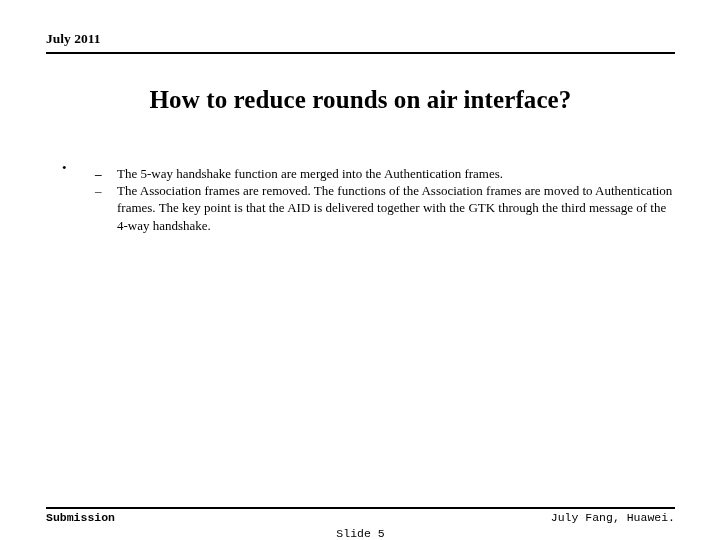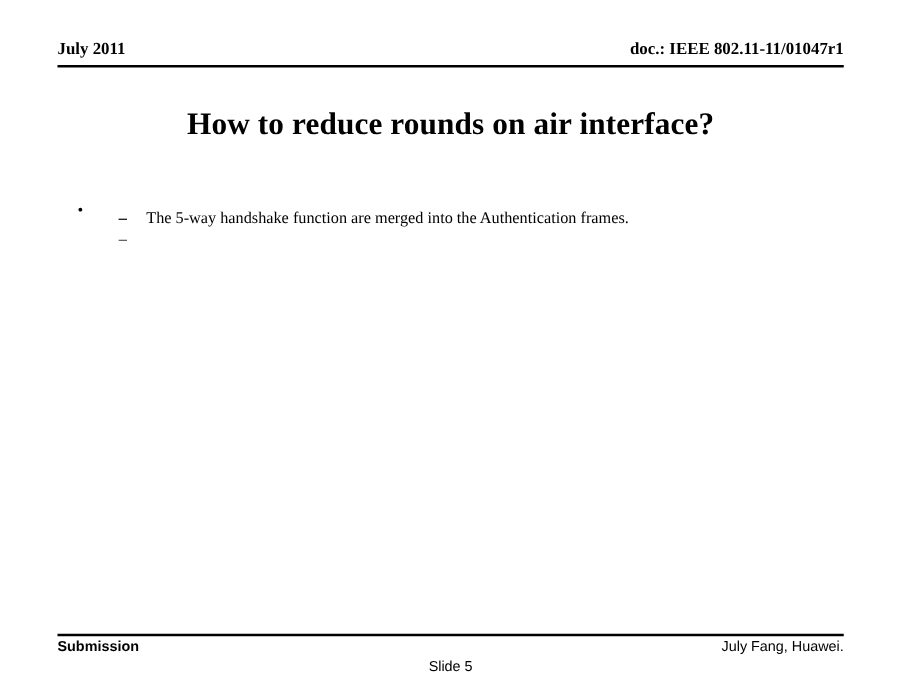--- a/index.html
+++ b/index.html
@@ -119,21 +119,21 @@
     position: relative;
     height: 18px;
   }
   .footer-left,
   .footer-center,
   .footer-right {
     position: absolute;
     top: 0;
     font-size: 11.5px;
     line-height: 16px;
-    font-family: Liberation Sans, sans-serif;
+    font-family: Liberation Mono, monospace;
     white-space: nowrap;
   }
   .footer-left {
     left: 0;
     font-weight: bold;
   }
   .footer-center {
     left: 0;
     right: 0;
     text-align: center;
@@ -143,21 +143,20 @@
     right: 0;
   }
 </style>
 </head>
 <body>
 
 <div class="slide">
 
   <div class="header">
     <span class="header-date">July 2011</span>
-    <span class="header-doc">doc.: IEEE 802.11-11/01047r1</span>
   </div>
 
   <div class="title">How to reduce rounds on air interface?</div>
 
   <div class="body-area">
 
     <div class="bullet-l1">
       <span class="marker">•</span>
     </div>
 
@@ -167,20 +166,21 @@
         <span class="marker">–</span>
       </div>
 
       <div class="bullet-l2">
         <span class="marker">–</span>
         <span>The 5-way handshake function are merged into the Authentication frames.</span>
       </div>
 
       <div class="bullet-l2">
         <span class="marker">–</span>
+        <span>The Association frames are removed. The functions of the Association frames are moved to Authentication frames. The key point is that the AID is delivered together with the GTK through the third message of the 4-way handshake.</span>
       </div>
 
     </div>
   </div>
 
   <div class="footer">
     <div class="footer-inner">
       <span class="footer-left">Submission</span>
       <span class="footer-center">Slide 5</span>
       <span class="footer-right">July Fang, Huawei.</span>

